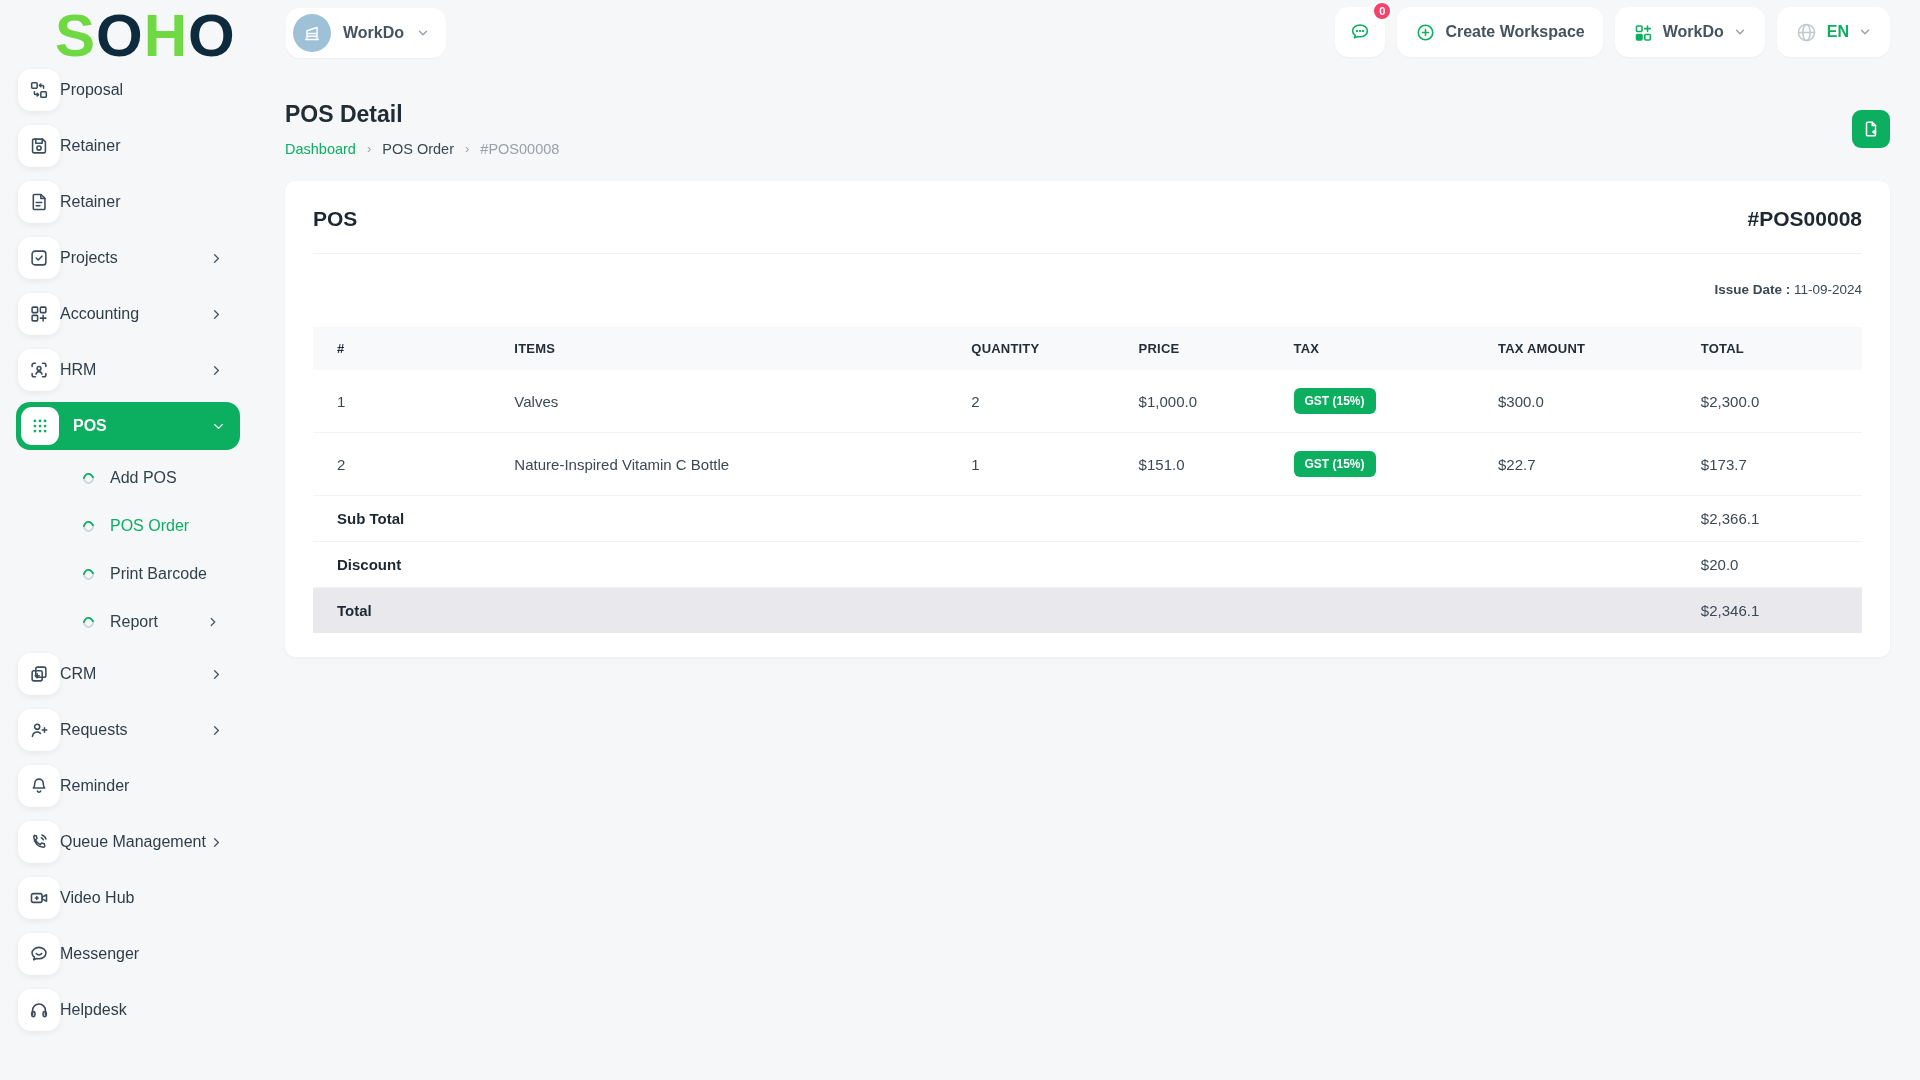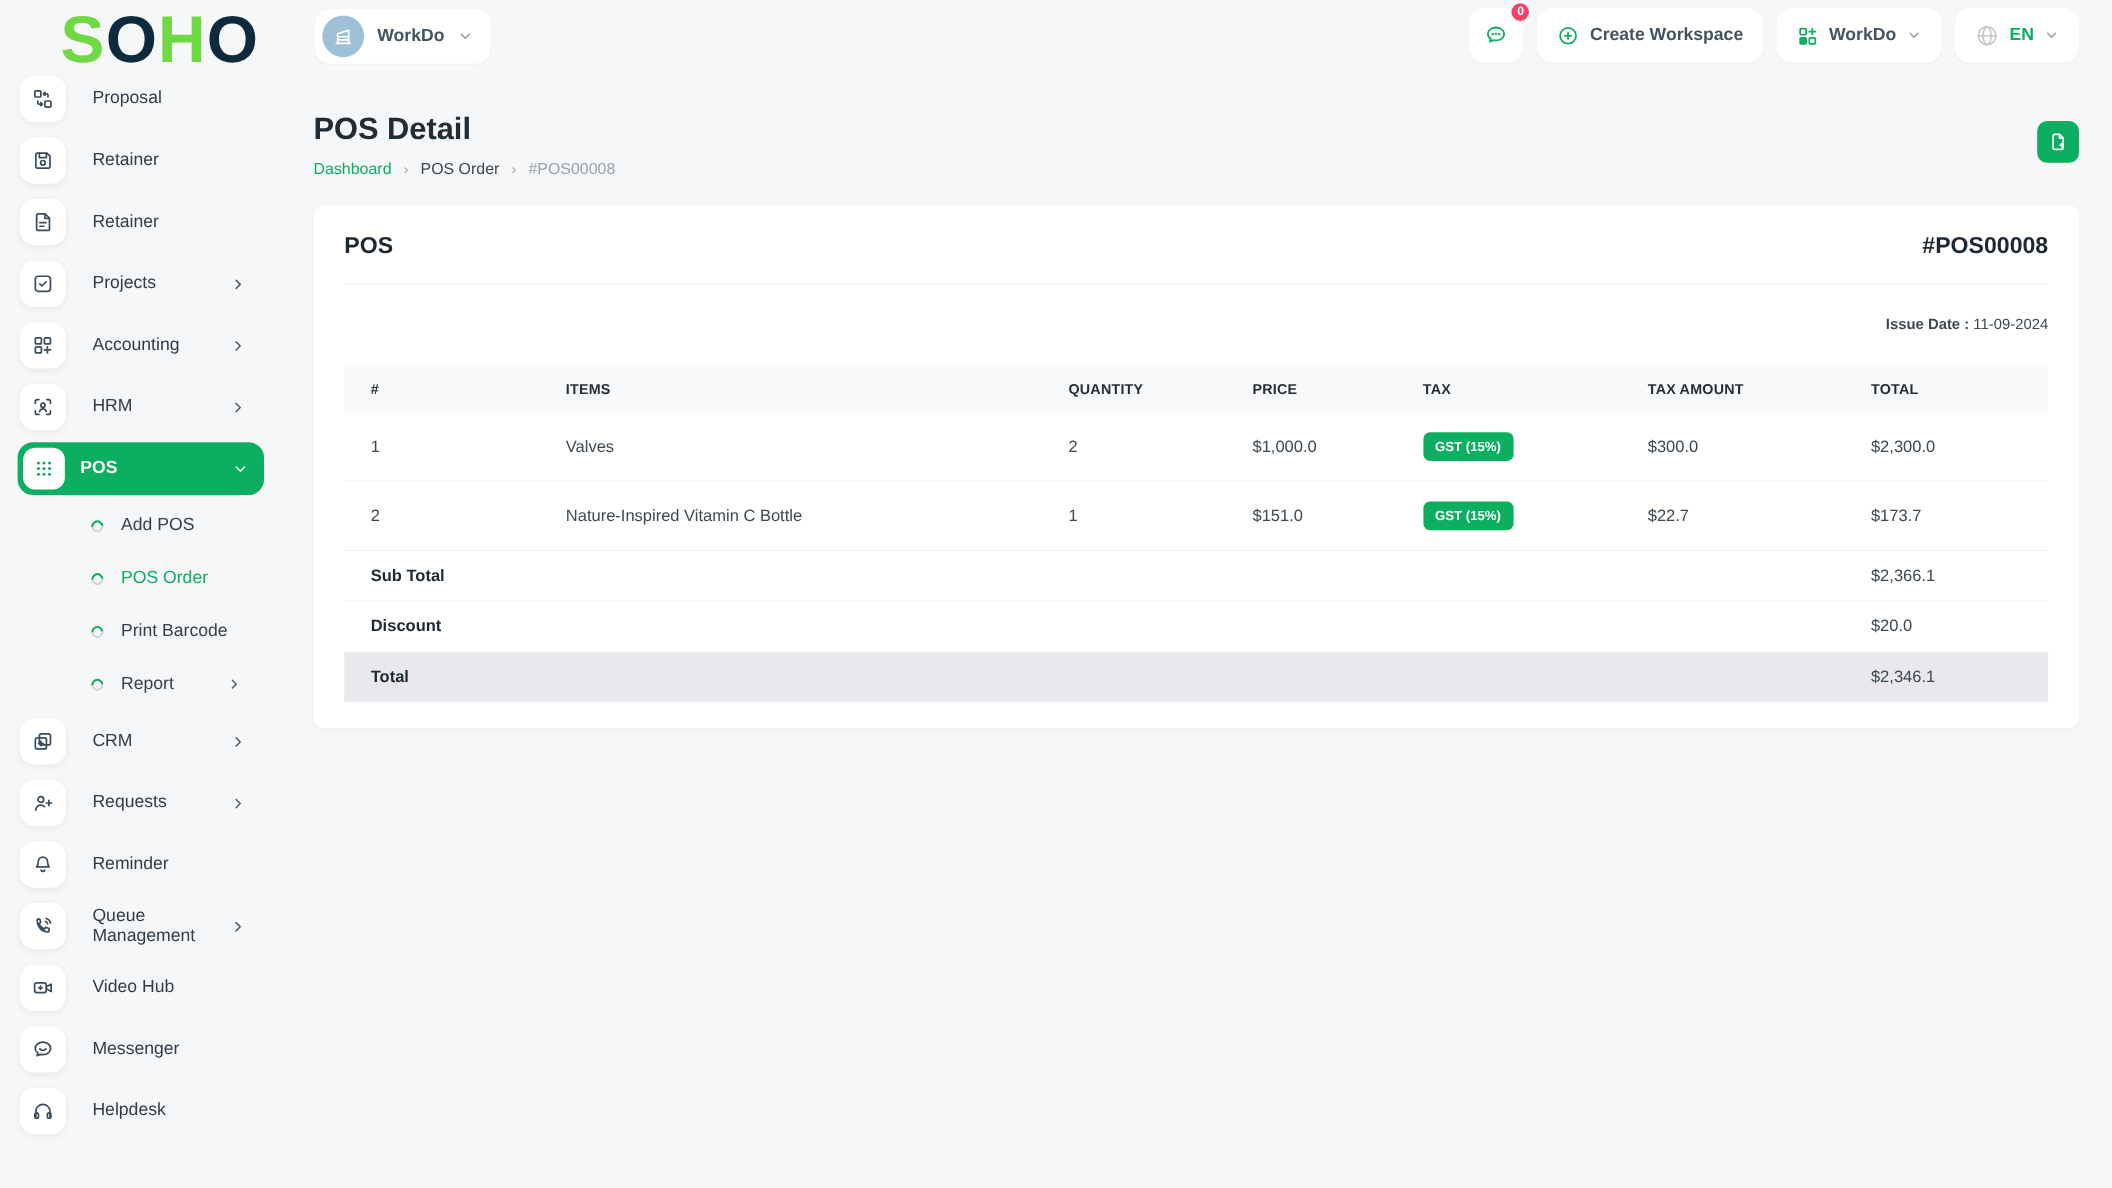--- a/index.html
+++ b/index.html
@@ -23,38 +23,38 @@
   .ws-label { font-size:16px; font-weight:600; color:#45535e; }
   .tb-right { position:absolute; right:30px; top:7px; display:flex; align-items:center; gap:12px; }
   .tb-pill { background:#fff; height:50px; border-radius:14px; display:flex; align-items:center; gap:9px;
              padding:0 18px; box-shadow:0 1px 2px rgba(20,40,60,.04); cursor:pointer; font-size:16px; font-weight:600; color:#45535e; }
   .tb-square { width:50px; padding:0; justify-content:center; position:relative; }
   .tb-badge { position:absolute; top:-6px; right:-7px; min-width:20px; height:20px; border-radius:10px; background:#f5426c;
               color:#fff; font-size:11px; font-weight:700; display:flex; align-items:center; justify-content:center; border:2px solid #fdfdfd; }
   .lang-label { color:#0caf60; font-weight:700; }
   
   .sidebar { position:absolute; top:62px; left:0; width:240px; bottom:0; overflow:hidden; }
-  .nav-item { height:56px; display:flex; align-items:center; padding:0 14px 0 18px; gap:24px; cursor:pointer;justify-content:flex-end; }
+  .nav-item { height:56px; display:flex; align-items:center; padding:0 14px 0 18px; gap:0; cursor:pointer;justify-content:flex-end; }
   .nav-tile { width:42px; height:42px; background:#fff; border-radius:13px; display:flex; align-items:center; justify-content:center;
               box-shadow:0 2px 6px rgba(25,45,65,.07); flex:0 0 auto; }
   .nav-label { font-size:16px; font-weight:500; color:#2f3d49; flex:1 1 auto; }
   .nav-item .chev { margin-right:2px; }
   .nav-active { margin:4px 0 4px 16px; width:224px; height:48px; background:#0caf60; border-radius:14px;
                 display:flex; align-items:center; gap:14px; padding:0 14px 0 5px; cursor:pointer; }
   .nav-active .nav-tile { width:38px; height:38px; border-radius:11px; box-shadow:none; }
   .nav-active .nav-label { color:#fff; font-weight:700; }
   .sub-item { height:48px; display:flex; align-items:center; gap:16px; padding:0 20px 0 38px; cursor:pointer;margin-left:45px; }
   .sub-label { font-size:16px; font-weight:500; color:#33414d; flex:1 1 auto; }
   .sub-active .sub-label { color:#0caf60; }
   .donut { width:11px; height:11px; border-radius:50%; border:2px solid #cfd5d9; border-top-color:#0caf60; border-left-color:#0caf60;
            transform:rotate(40deg); flex:0 0 auto; }
   
   .main { position:absolute; left:240px; top:73px; right:0; bottom:0; padding:28px 30px 0 45px; }
   .page-head { position:relative; }
-  .page-title { font-size:28px; font-weight:700; color:#222c35; }
+  .page-title { font-size:23px; font-weight:700; color:#222c35; }
   .breadcrumb { margin-top:13px; display:flex; align-items:flex-start; gap:11px; font-size:14.5px; }
   .bc-link { color:#0caf60; cursor:pointer; }
   .bc-mid { color:#3c4852; cursor:pointer; }
   .bc-cur { color:#9aa1a8; }
   .bc-sep { color:#9aa1a8; font-size:13px; }
   .export-btn { position:absolute; right:0; top:9px; width:38px; height:38px; border-radius:9px; background:#0caf60; border:none;
                 display:flex; align-items:center; justify-content:center; cursor:pointer; }
   
   .card { margin-top:24px; background:#fff; border-radius:10px; box-shadow:0 1px 3px rgba(20,40,60,.05); padding:26px 28px 24px; }
   .card-head { display:flex; justify-content:space-between; align-items:center; }

